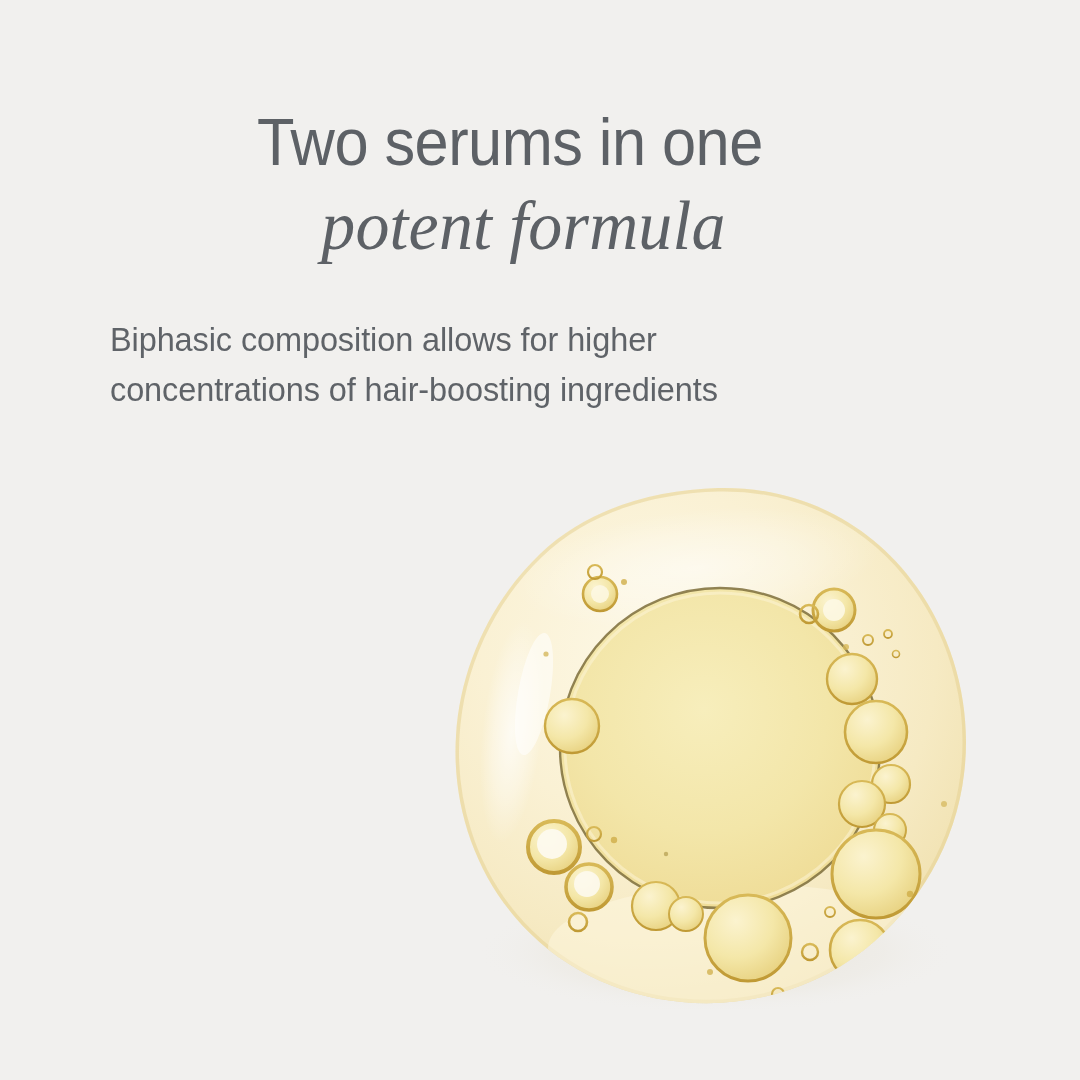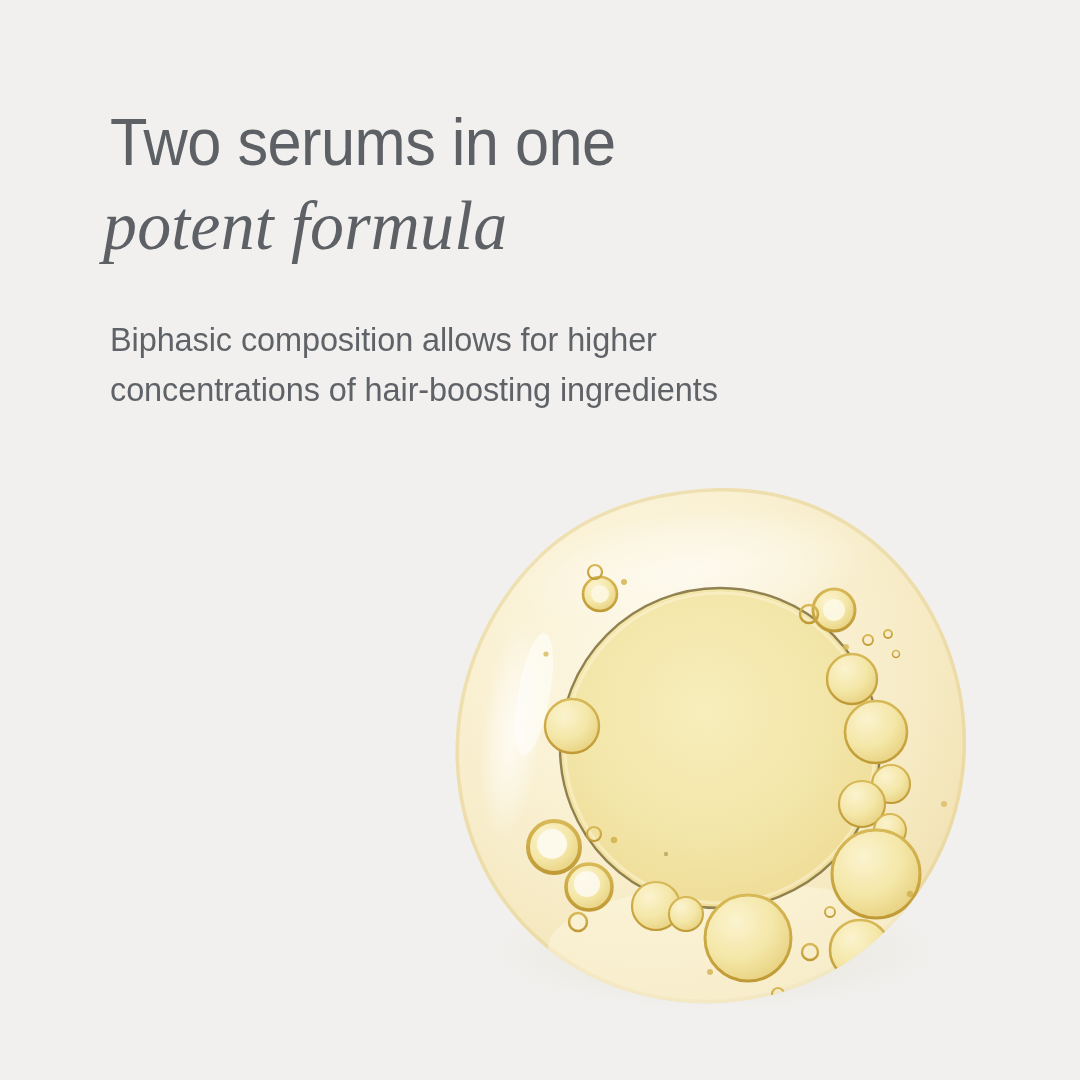--- a/index.html
+++ b/index.html
@@ -27,20 +27,21 @@
     left: 0;
     top: 0;
     width: 1080px;
   }
 
   .headline {
     position: absolute;
     left: 110px;
     top: 104px;
     width: 860px;
+    text-align: center;
   }
   .headline-line1 {
     display: block;
     font-family: "Liberation Sans", sans-serif;
     font-size: 66px;
     font-weight: 400;
     line-height: 76px;
     letter-spacing: -0.6px;
     color: #5d6166;
     transform: scaleX(0.93);

